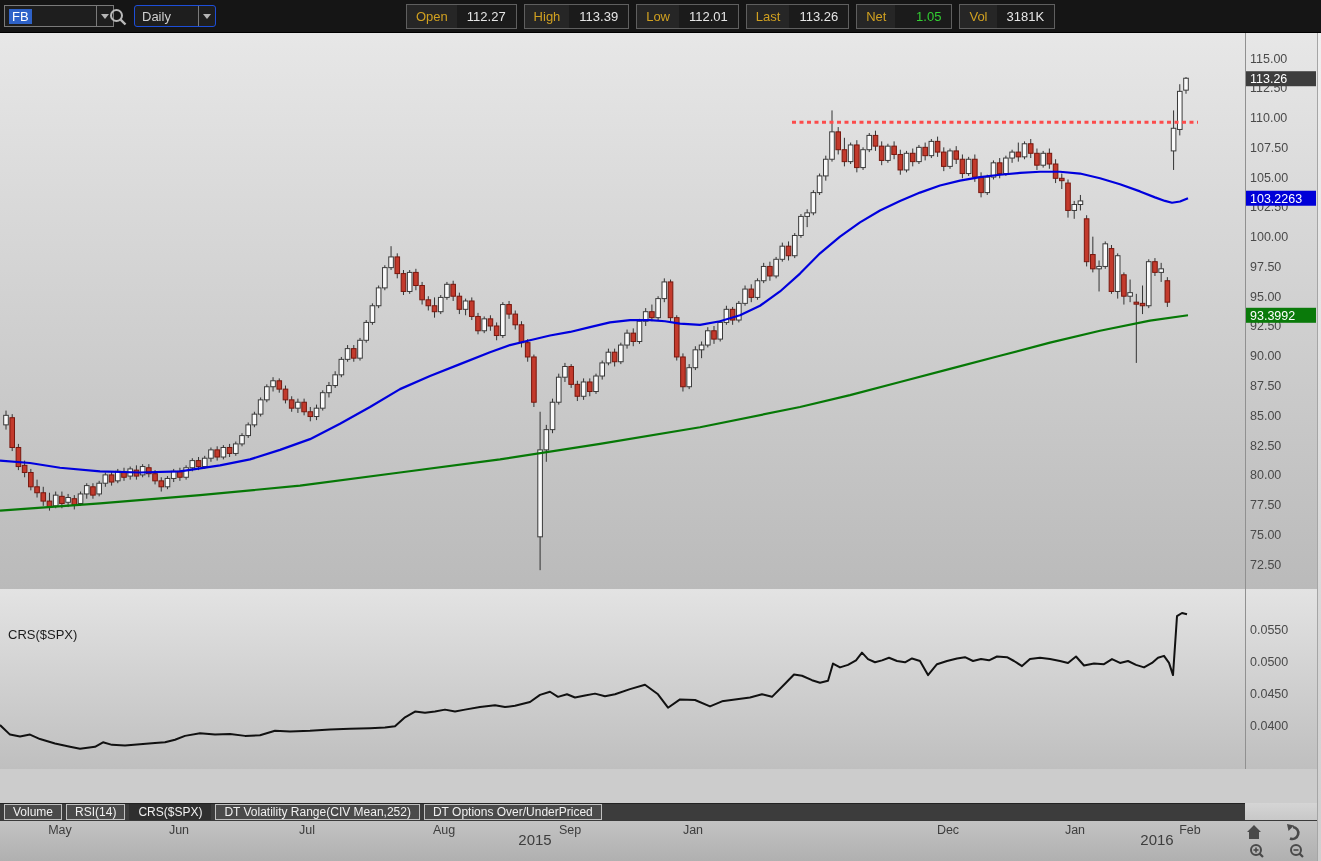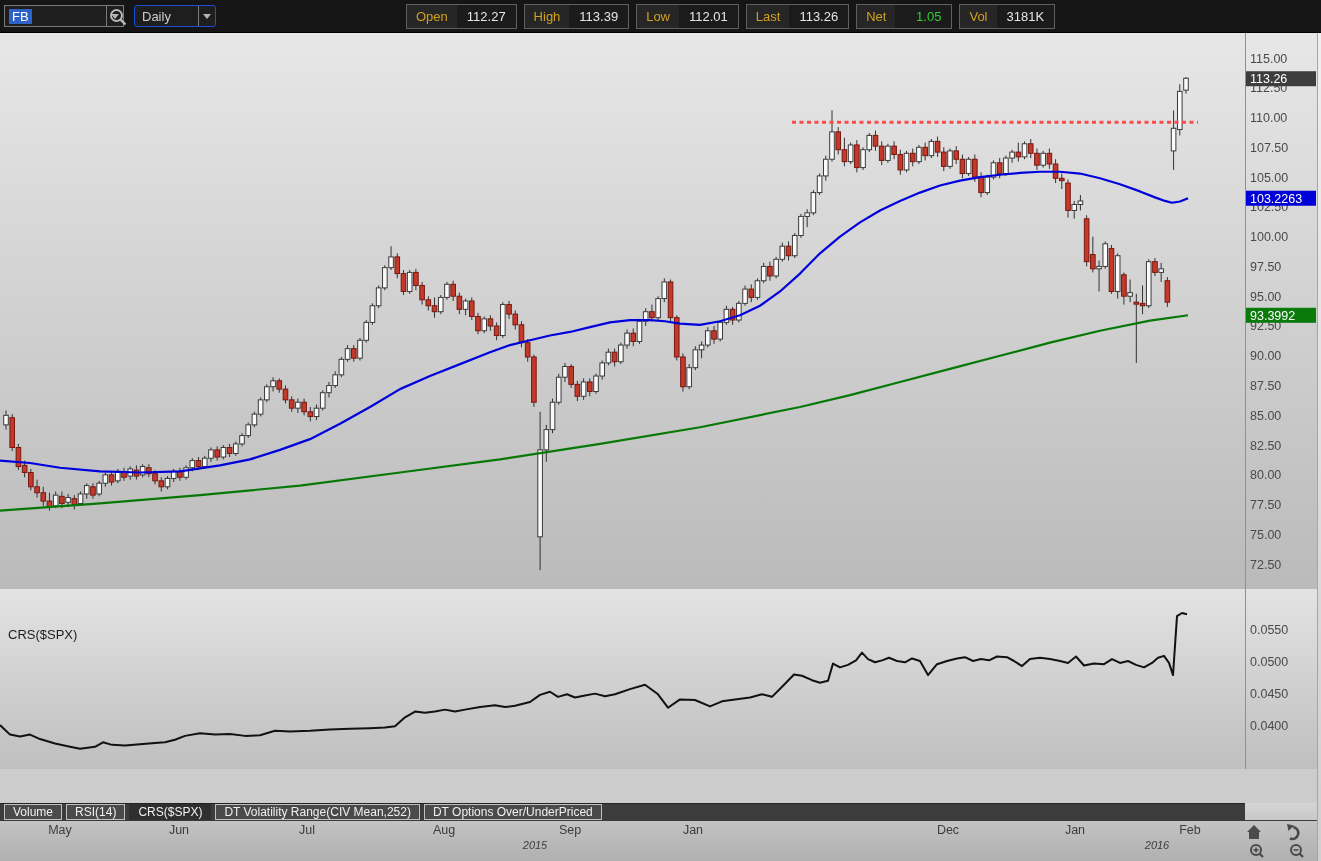--- a/index.html
+++ b/index.html
@@ -3,21 +3,21 @@
 <meta charset="utf-8">
 <style>
   * { margin:0; padding:0; box-sizing:border-box; }
   html,body { width:1321px; height:861px; overflow:hidden; background:#cccccc;
     font-family:"Liberation Sans", sans-serif; }
   #app { position:relative; width:1321px; height:861px; }
 
   
   .toolbar { position:absolute; left:0; top:0; width:1321px; height:33px;
     background:#151515; border-bottom:1px solid #000; }
-  .symbol-box { position:absolute; left:4px; top:5px; width:120px; height:22px;
+  .symbol-box { position:absolute; left:4px; top:5px; width:110px; height:22px;
     background:#1e1e1e; border:1px solid #7a7a7a; border-radius:0;
     display:flex; align-items:center; color:#ddd; font-size:13px; }
   .symbol-text { margin-left:4px; background:#2e62c8; color:#fff; padding:0 3px; }
   .drop-btn { margin-left:auto; width:17px; height:100%; border-left:1px solid #7a7a7a;
     display:flex; align-items:center; justify-content:center; }
   .tri-down { width:0; height:0; border-left:4px solid transparent;
     border-right:4px solid transparent; border-top:5px solid #b5b5b5; }
   .search-btn { position:absolute; left:108px; top:7px; width:20px; height:20px; }
   .tf-box { position:absolute; left:134px; top:5px; width:82px; height:22px;
     background:#1e1e1e; border:1px solid #1d4ed8; border-radius:3px;
@@ -48,22 +48,22 @@
     color:#f0f0f0; background:#4a4a4a; border:1px solid #c0c0c0; white-space:nowrap; cursor:default; }
   .tab.selected { background:#2f2f2f; border-color:#2f2f2f; }
   .tabs-right-gap { position:absolute; left:1245px; top:803px; width:76px; height:17px;
     background:linear-gradient(#d5d5d5,#c8c8c8); }
 
   
   .xaxis-strip { position:absolute; left:0; top:820px; width:1321px; height:41px;
     background:linear-gradient(#c3c3c3,#b0b0b0); border-top:1px solid #3a3a3a; }
   .month-label { position:absolute; top:2px; transform:translateX(-50%);
     font-size:12.5px; color:#3d3d3d; }
-  .year-label { position:absolute; top:18px; transform:translateX(-50%);
-    font-size:11px; color:#3d3d3d;font-style:italic; }
+  .year-label { position:absolute; top:10px; transform:translateX(-50%);
+    font-size:15px; color:#3d3d3d; }
   .nav-icons { position:absolute; right:3px; top:2px; }
 
   
   .edge-strip { position:absolute; left:1317px; top:33px; width:4px; height:828px;
     background:linear-gradient(#efefef,#cfcfcf); border-left:1px solid #a5a5a5; }
 </style>
 </head>
 <body>
 
 <div id="app">

